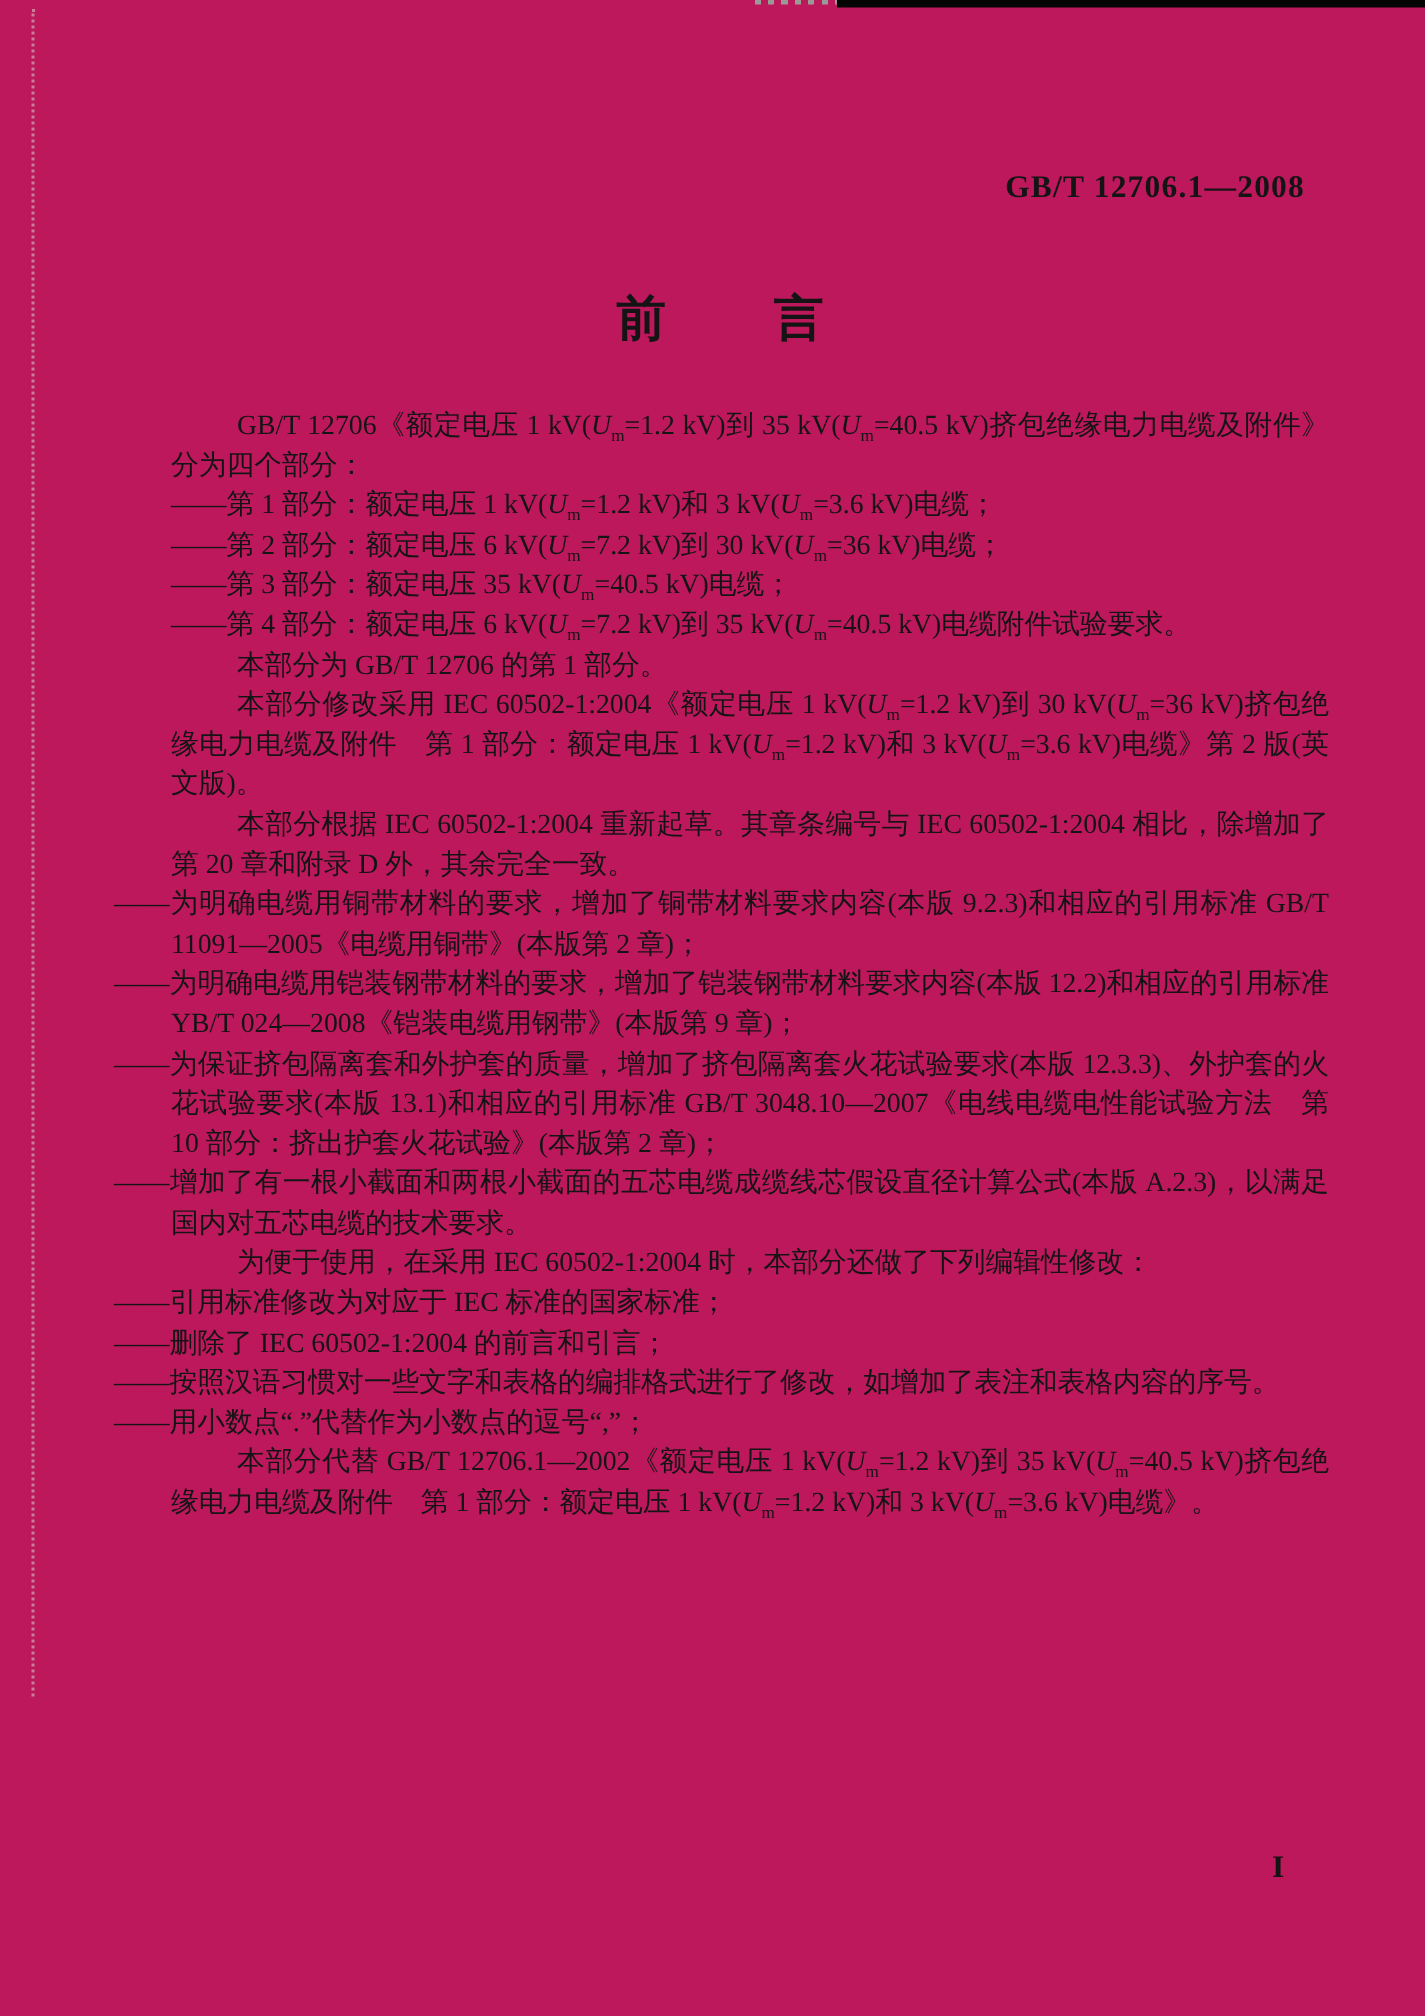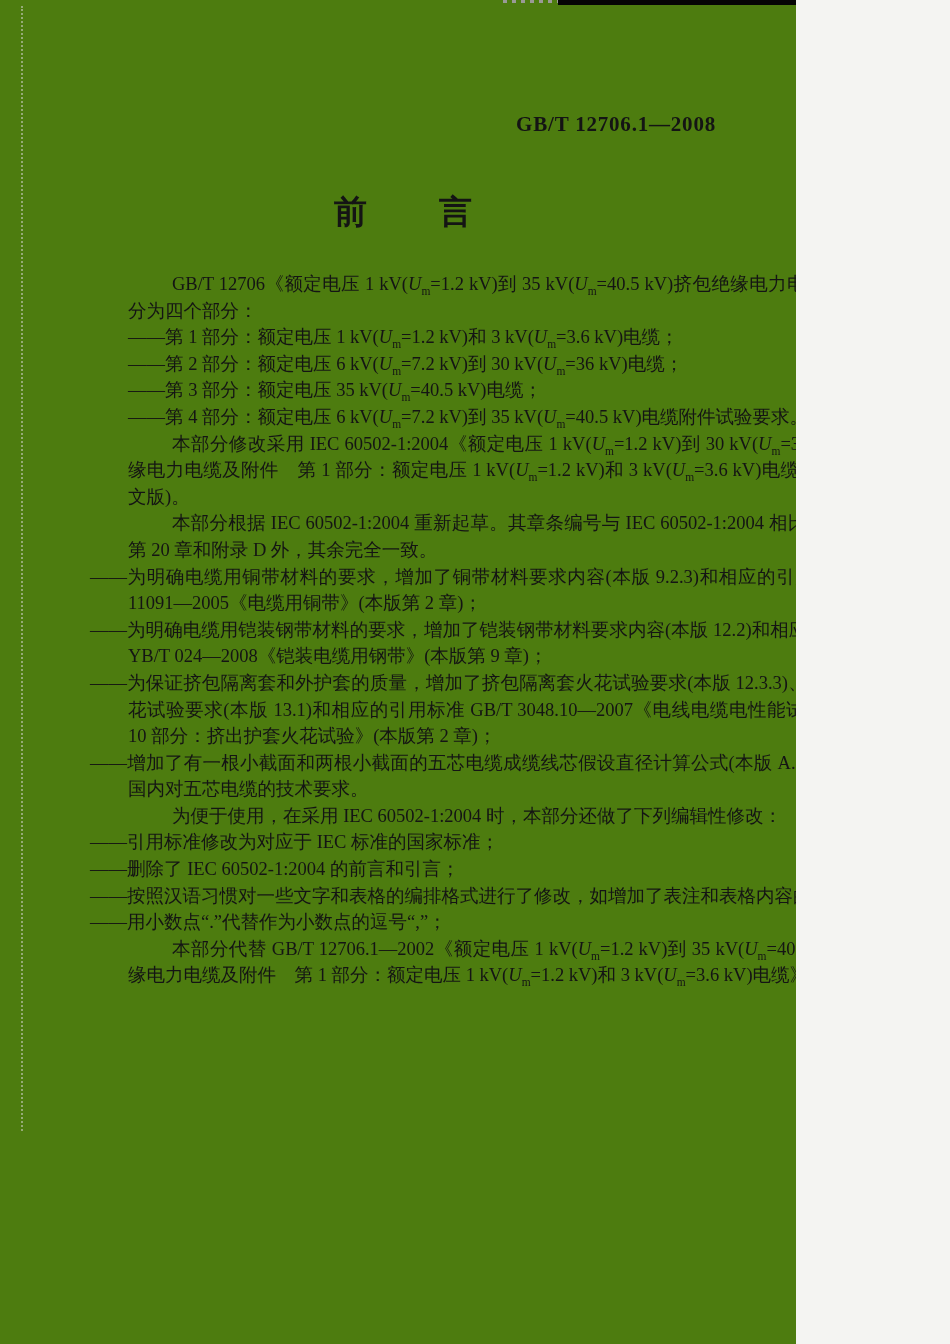--- a/index.html
+++ b/index.html
@@ -3,22 +3,22 @@
 <meta charset="utf-8">
 <style>
   html,body { margin:0; padding:0; }
   body {
     width:950px; height:1344px;
     background:#f4f4f2;
     font-family:"Liberation Serif","DejaVu Serif",serif;
   }
   .page {
     position:relative;
-    width:796px; height:1344px;
-    background:#4d7c0f;
+    width:950px; height:1344px;
+    background:#be185d;
     overflow:hidden;
     color:#141414;
   }
   
   .scan-bar {
     position:absolute; top:0; left:558px; right:0; height:5px;
     background:#050505;
   }
   .scan-bar::before {
     content:""; position:absolute; left:-55px; top:0; width:55px; height:3px;
@@ -35,21 +35,21 @@
     white-space:nowrap;
   }
   
   .title {
     position:absolute; top:190px; left:6px; width:100%;
     margin:0; text-align:center;
     font-size:33px; font-weight:bold; letter-spacing:2px;
   }
   
   .body {
-    position:absolute; top:271px; left:128px; width:772px;
+    position:absolute; top:271px; left:114px; width:772px;
     font-size:18.5px; line-height:26.6px;
     text-align:justify;
   }
   .body p { margin:0; padding:0; }
   .para  { text-indent:44px; }          
   .part  { margin-left:44px; }          
   .dash  { padding-left:60px; text-indent:-38px; } 
   sub { font-size:.62em; line-height:0; }
   i   { font-family:"Liberation Serif","DejaVu Serif",serif; }
   
@@ -68,20 +68,21 @@
   <div class="header">GB/T 12706.1—2008</div>
 
   <h1 class="title">前　　言</h1>
 
   <div class="body" id="body-text">
       <p class="para">GB/T 12706《额定电压 1 kV(<i>U</i><sub>m</sub>=1.2 kV)到 35 kV(<i>U</i><sub>m</sub>=40.5 kV)挤包绝缘电力电缆及附件》分为四个部分：</p>
       <p class="part">——第 1 部分：额定电压 1 kV(<i>U</i><sub>m</sub>=1.2 kV)和 3 kV(<i>U</i><sub>m</sub>=3.6 kV)电缆；</p>
       <p class="part">——第 2 部分：额定电压 6 kV(<i>U</i><sub>m</sub>=7.2 kV)到 30 kV(<i>U</i><sub>m</sub>=36 kV)电缆；</p>
       <p class="part">——第 3 部分：额定电压 35 kV(<i>U</i><sub>m</sub>=40.5 kV)电缆；</p>
       <p class="part">——第 4 部分：额定电压 6 kV(<i>U</i><sub>m</sub>=7.2 kV)到 35 kV(<i>U</i><sub>m</sub>=40.5 kV)电缆附件试验要求。</p>
+      <p class="para">本部分为 GB/T 12706 的第 1 部分。</p>
       <p class="para">本部分修改采用 IEC 60502-1:2004《额定电压 1 kV(<i>U</i><sub>m</sub>=1.2 kV)到 30 kV(<i>U</i><sub>m</sub>=36 kV)挤包绝缘电力电缆及附件　第 1 部分：额定电压 1 kV(<i>U</i><sub>m</sub>=1.2 kV)和 3 kV(<i>U</i><sub>m</sub>=3.6 kV)电缆》第 2 版(英文版)。</p>
       <p class="para">本部分根据 IEC 60502-1:2004 重新起草。其章条编号与 IEC 60502-1:2004 相比，除增加了第 20 章和附录 D 外，其余完全一致。</p>
       <p class="dash">——为明确电缆用铜带材料的要求，增加了铜带材料要求内容(本版 9.2.3)和相应的引用标准 GB/T 11091—2005《电缆用铜带》(本版第 2 章)；</p>
       <p class="dash">——为明确电缆用铠装钢带材料的要求，增加了铠装钢带材料要求内容(本版 12.2)和相应的引用标准 YB/T 024—2008《铠装电缆用钢带》(本版第 9 章)；</p>
       <p class="dash">——为保证挤包隔离套和外护套的质量，增加了挤包隔离套火花试验要求(本版 12.3.3)、外护套的火花试验要求(本版 13.1)和相应的引用标准 GB/T 3048.10—2007《电线电缆电性能试验方法　第 10 部分：挤出护套火花试验》(本版第 2 章)；</p>
       <p class="dash">——增加了有一根小截面和两根小截面的五芯电缆成缆线芯假设直径计算公式(本版 A.2.3)，以满足国内对五芯电缆的技术要求。</p>
       <p class="para">为便于使用，在采用 IEC 60502-1:2004 时，本部分还做了下列编辑性修改：</p>
       <p class="dash">——引用标准修改为对应于 IEC 标准的国家标准；</p>
       <p class="dash">——删除了 IEC 60502-1:2004 的前言和引言；</p>
       <p class="dash">——按照汉语习惯对一些文字和表格的编排格式进行了修改，如增加了表注和表格内容的序号。</p>

